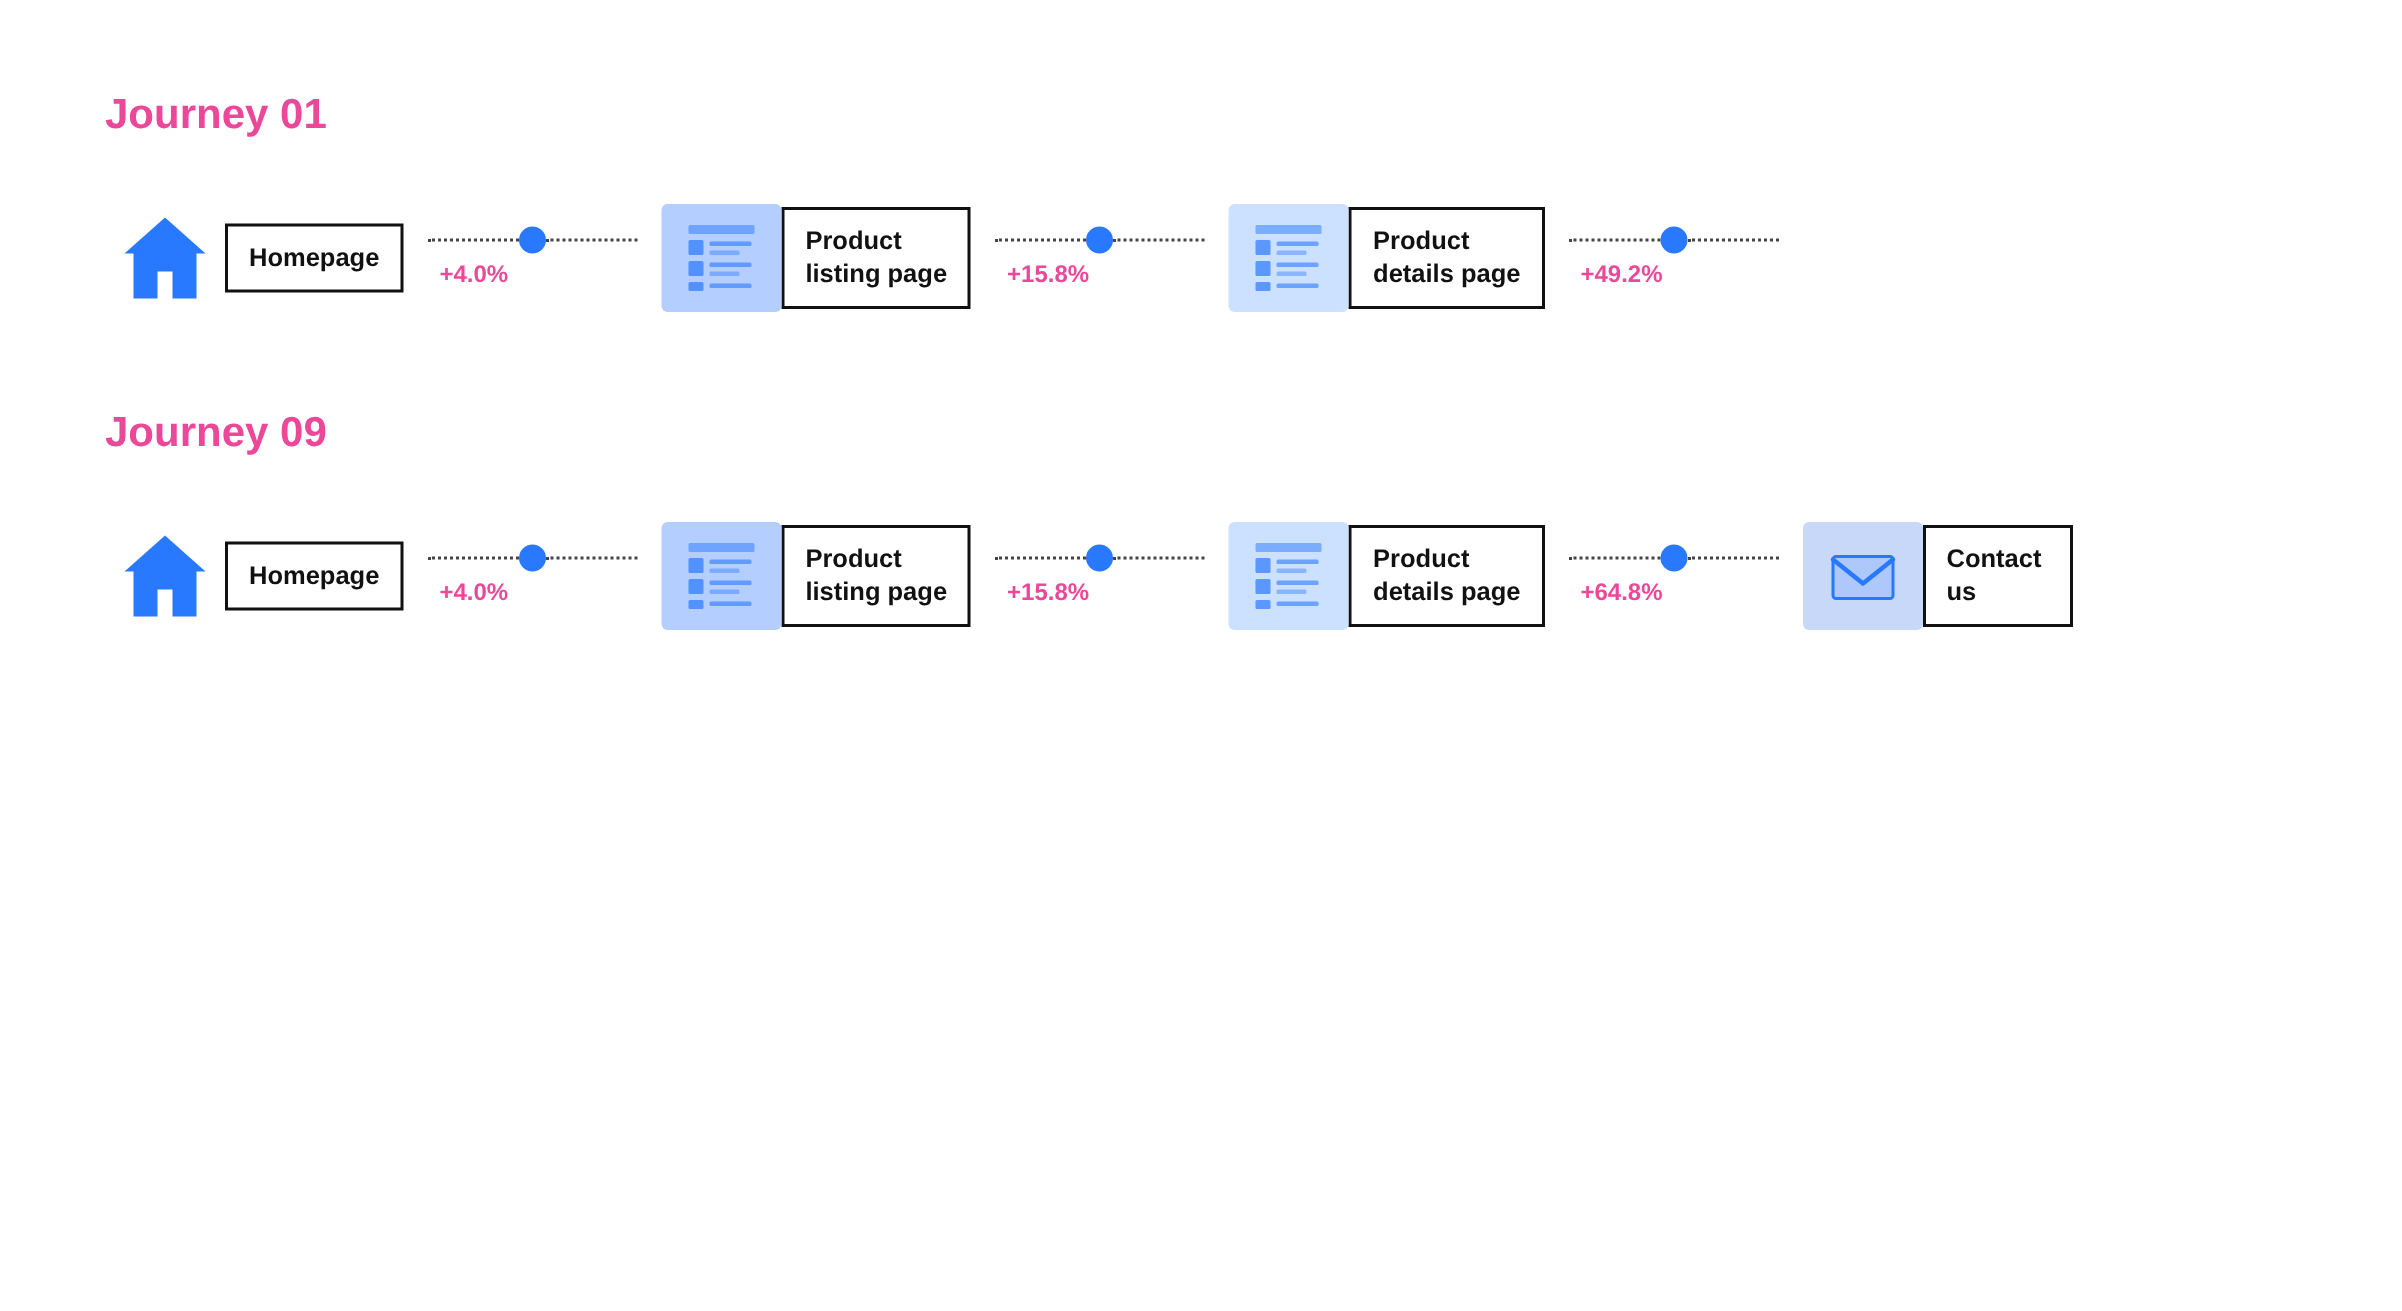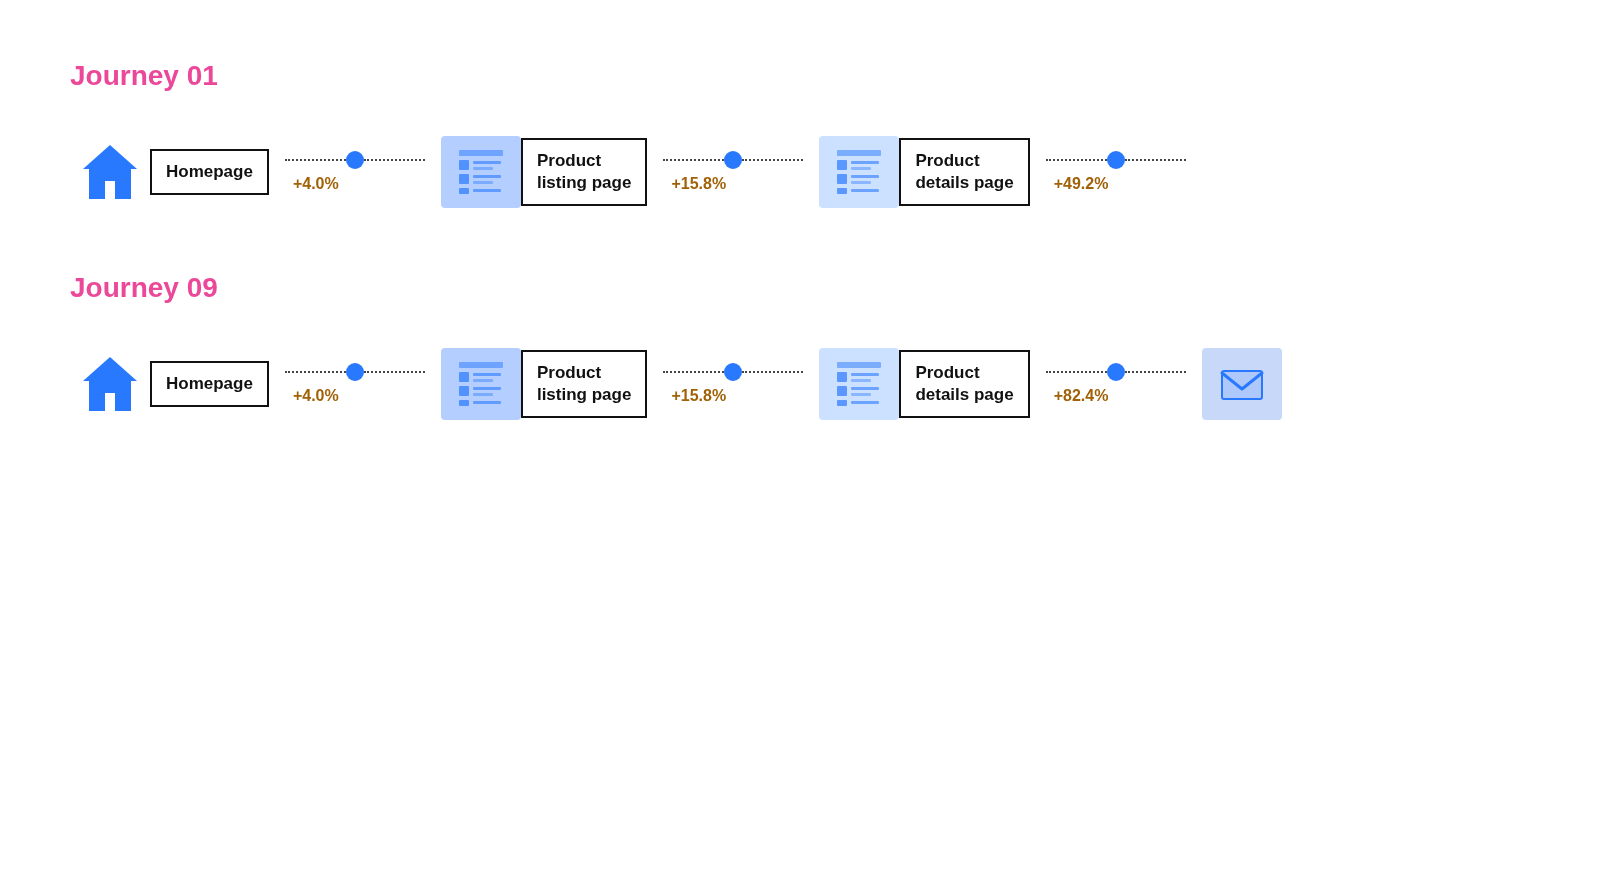--- a/index.html
+++ b/index.html
@@ -81,21 +81,21 @@
       width: 18px;
       height: 18px;
       background: #2979ff;
       border-radius: 50%;
       flex-shrink: 0;
     }
 
     .connector-pct {
       font-size: 16px;
       font-weight: 600;
-      color: #a16207;
+      color: #ec4899;
       margin-top: 6px;
       align-self: flex-start;
       margin-left: 8px;
     }
 
     
     .page-icon-wrap {
       width: 80px;
       height: 72px;
       background: #b3ceff;
@@ -278,27 +278,28 @@
       </div>
       <div class="step-label">Product<br>details page</div>
     </div>
 
     <div class="connector">
       <div class="connector-line">
         <div class="dot-line"></div>
         <div class="connector-dot"></div>
         <div class="dot-line"></div>
       </div>
-      <div class="connector-pct">+82.4%</div>
+      <div class="connector-pct">+64.8%</div>
     </div>
 
     <div class="step">
       <div class="envelope-icon-wrap">
         <svg width="52" height="52" viewBox="0 0 52 52" fill="none" xmlns="http://www.w3.org/2000/svg">
           <rect x="6" y="13" width="40" height="28" rx="2" fill="#93b8ff" opacity="0.5"></rect>
           <path d="M6 15l20 16 20-16" stroke="#2979ff" stroke-width="3" stroke-linecap="round" stroke-linejoin="round" fill="none"></path>
           <rect x="6" y="13" width="40" height="28" rx="2" stroke="#2979ff" stroke-width="2" fill="none"></rect>
         </svg>
       </div>
+      <div class="step-label">Contact<br>us</div>
     </div>
 
   </div>
 </div>
 
 </body></html>

